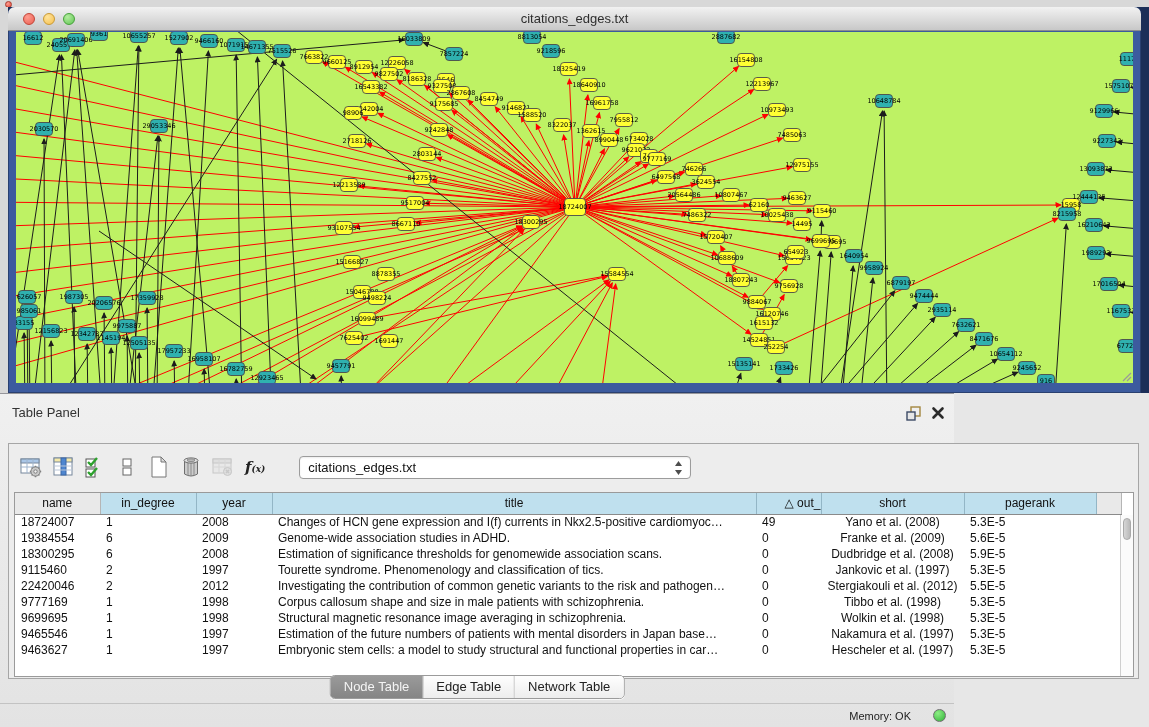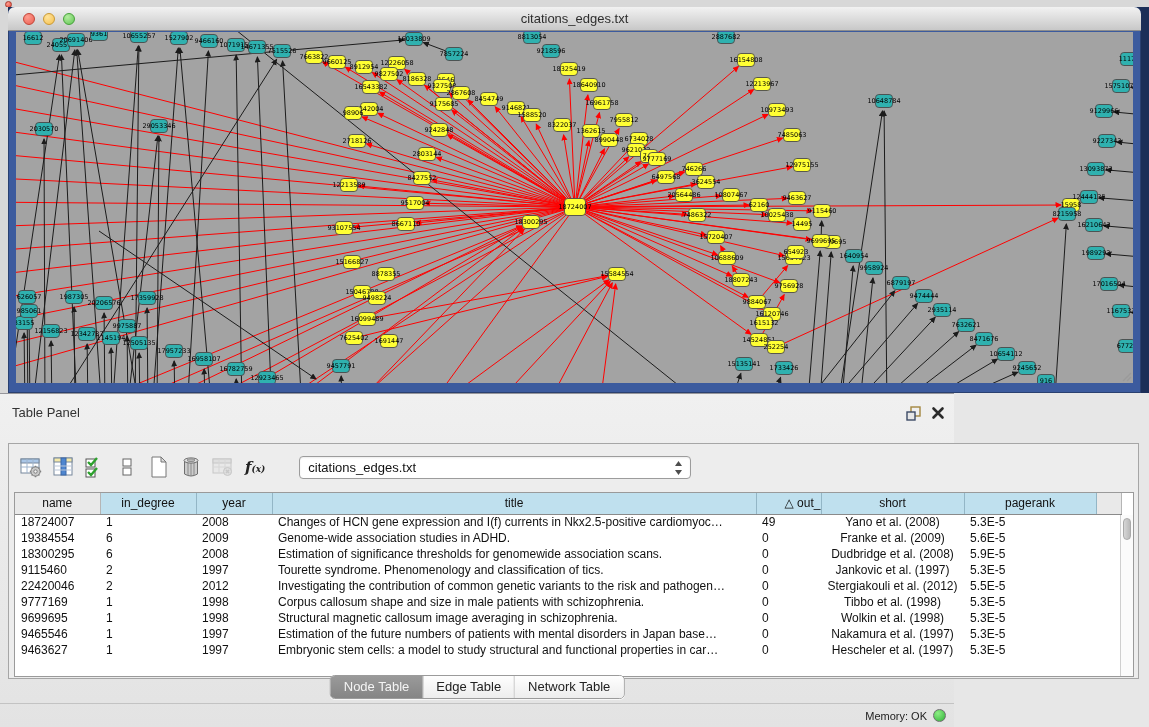--- a/index.html
+++ b/index.html
@@ -15,21 +15,21 @@
   .frame { position:absolute; left:0; top:0; width:1133px; height:386px; background:#3c5b9e;
            border-radius:7px 7px 0 0; box-shadow:inset 0 0 0 1px #2a4070; }
   .titlebar { position:relative; height:24px; background:linear-gradient(#f2f2f2,#c8c8c8);
               border-radius:7px 7px 0 0; border-bottom:1px solid #8d8d8d; }
   .win-title { position:absolute; left:0; right:0; top:0; text-align:center; line-height:24px;
                font-size:13px; color:#2e2e2e; }
   .tl { position:absolute; top:6px; width:12px; height:12px; border-radius:50%; }
   .tl-red    { left:15px; background:radial-gradient(circle at 35% 30%, #ff9c8f,#ea5f52); border:1px solid #c24437; }
   .tl-yellow { left:35px; background:radial-gradient(circle at 35% 30%, #ffe49a,#f5bf4f); border:1px solid #c99a35; }
   .tl-green  { left:55px; background:radial-gradient(circle at 35% 30%, #b4eda0,#61c554); border:1px solid #47a23a; }
-  .net-canvas { position:absolute; left:8px; top:25px; width:1117px; height:351px; background:#a3a3a3; }
+  .net-canvas { position:absolute; left:8px; top:25px; width:1117px; height:351px; background:#bef264; }
   .net-canvas svg { display:block; }
   .resize-grip { position:absolute; right:1px; bottom:1px; width:12px; height:12px; }
 
   
   .table-panel { position:absolute; left:0; top:393px; width:954px; height:334px;
                  background:linear-gradient(#f0f0f0,#e3e3e3); border-top:1px solid #96969b; }
   .panel-header { position:relative; height:40px; }
   .panel-title { position:absolute; left:12px; top:11px; font-size:13px; color:#333; }
   .float-btn { position:absolute; right:32px; top:11px; width:17px; height:17px; cursor:default; }
   .close-btn { position:absolute; right:9px; top:12px; width:14px; height:14px; }
@@ -64,21 +64,21 @@
   .tabbar { position:absolute; left:50%; transform:translateX(-50%); top:281px; display:flex;
             border:1px solid #9b9b9b; border-radius:5px; overflow:hidden; background:#fff;
             font-size:13px; box-shadow:0 1px 0 rgba(255,255,255,.7); }
   .tab { padding:3px 13px 4px; background:linear-gradient(#fefefe,#ededed); color:#222;
          border-right:1px solid #bcbcbc; cursor:default; }
   .tab:last-child { border-right:none; }
   .tab.active { background:linear-gradient(#9a9a9a,#858585); color:#f4f4f4; }
 
   .statusbar { position:absolute; left:0; bottom:0; width:100%; height:24px; border-top:1px solid #c3c3c3;
                display:flex; align-items:center; justify-content:flex-end; padding-right:8px; }
-  .mem-label { font-size:11px; color:#222; margin-right:6px; }
+  .mem-label { font-size:11px; color:#222; margin-right:22px; }
   .mem-dot { width:13px; height:13px; border-radius:50%; border:1px solid #6f6f6f;
              background:radial-gradient(circle at 35% 30%, #8dee84,#30b238); }
 </style>
 </head>
 <body>
 
 <div class="back-strip-top"></div>
 <span class="back-dot"></span>
 <div class="back-strip-left"></div>
 
@@ -680,21 +680,21 @@
               <td>Corpus callosum shape and size in male patients with schizophrenia.</td>
               <td>0</td>
               <td class="center">Tibbo et al. (1998)</td>
               <td>5.3E-5</td>
               <td></td>
             </tr>
             <tr>
               <td>9699695</td>
               <td>1</td>
               <td>1998</td>
-              <td>Structural magnetic callosum image averaging in schizophrenia.</td>
+              <td>Structural magnetic resonance image averaging in schizophrenia.</td>
               <td>0</td>
               <td class="center">Wolkin et al. (1998)</td>
               <td>5.3E-5</td>
               <td></td>
             </tr>
             <tr>
               <td>9465546</td>
               <td>1</td>
               <td>1997</td>
               <td>Estimation of the future numbers of patients with mental disorders in Japan base…</td>

